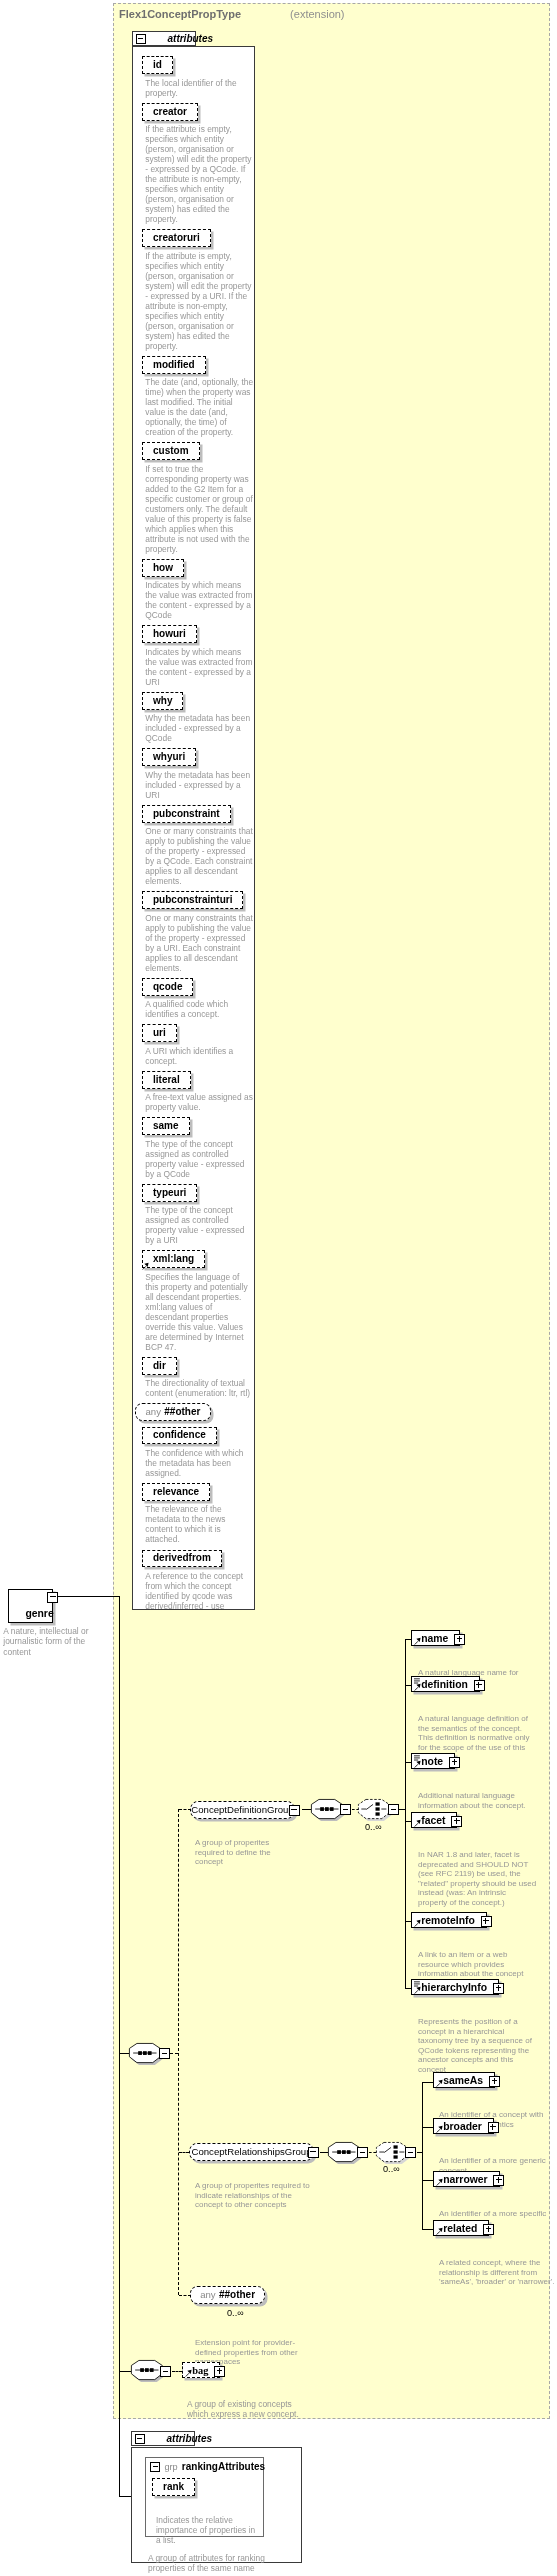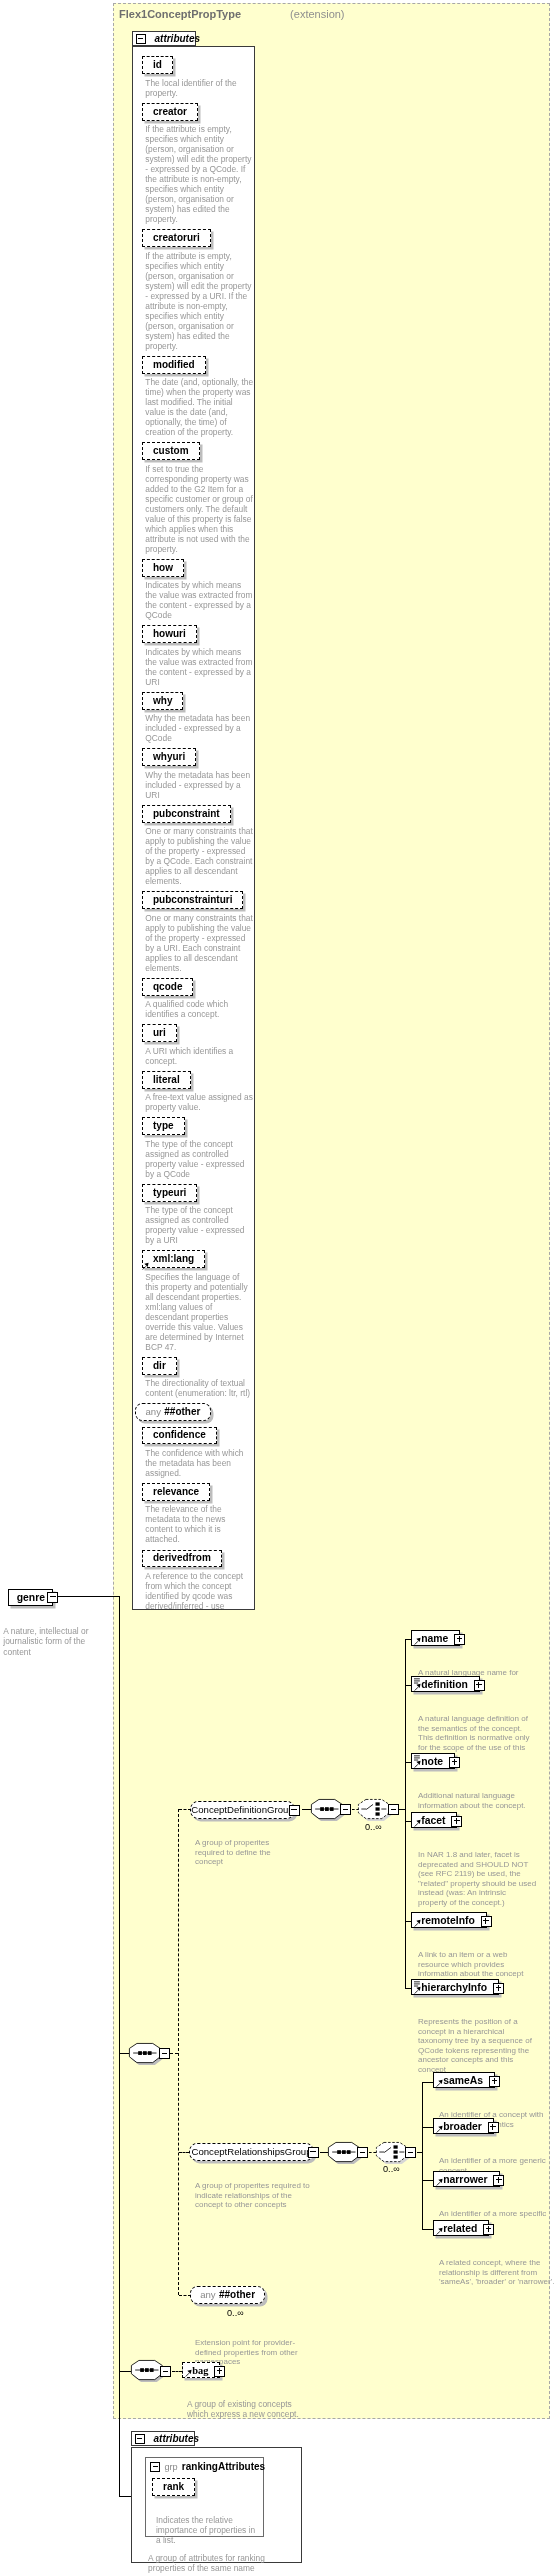--- a/index.html
+++ b/index.html
@@ -9,21 +9,21 @@
   }
   .container{position:absolute;left:113px;top:3.3px;width:437px;height:2416px;
     background:#ffffce;border:0.8px dashed #a8a8a8;box-sizing:border-box;}
   .dgm-title{position:absolute;left:119px;top:8.4px;font-size:11px;white-space:nowrap;}
   .dgm-title .t-name{font-weight:bold;color:#6f6f6f;}
   .dgm-title .t-suffix{color:#8f8f8f;margin-left:46px;}
 
   
   .frame{position:absolute;background:#fff;border:0.8px solid #3a3a3a;box-sizing:border-box;}
   .frame-tab{position:absolute;background:#fff;border:0.8px solid #3a3a3a;box-sizing:border-box;
-    display:flex;align-items:center;padding:0 5.8px 0 2.5px;font-style:italic;font-weight:bold;font-size:10px;gap:9px;}
+    display:flex;align-items:center;padding:0 5.8px 0 2.5px;font-style:italic;font-weight:bold;font-size:10px;gap:22px;}
 
   
   .hsq{display:inline-block;position:relative;width:10px;height:10px;background:#fff;
     border:0.8px solid #000;box-sizing:border-box;flex:none;}
   .hsq::before{content:"";position:absolute;left:1.7px;right:1.7px;top:50%;height:0.8px;margin-top:-0.8px;background:#000;}
 
   
   .handle{position:absolute;width:11px;height:11px;background:#fff;border:0.8px solid #000;box-sizing:border-box;}
   .handle::before{content:"";position:absolute;left:1.7px;right:1.7px;top:50%;height:0.8px;margin-top:-0.8px;background:#000;}
   .handle.plus::after{content:"";position:absolute;top:1.7px;bottom:1.7px;left:50%;width:0.8px;margin-left:-0.8px;background:#000;}
@@ -165,21 +165,21 @@
   </div>
   <div class="arow">
     <div class="abox"><span>uri</span></div>
     <div class="adesc">A URI which identifies a concept.</div>
   </div>
   <div class="arow">
     <div class="abox"><span>literal</span></div>
     <div class="adesc">A free-text value assigned as property value.</div>
   </div>
   <div class="arow">
-    <div class="abox"><span>type</span></div>
+    <div class="abox"><span>same</span></div>
     <div class="adesc">The type of the concept assigned as controlled property value - expressed by a QCode</div>
   </div>
   <div class="arow">
     <div class="abox"><span>typeuri</span></div>
     <div class="adesc">The type of the concept assigned as controlled property value - expressed by a URI</div>
   </div>
   <div class="arow">
     <div class="abox">
       <span class="refarrow" style="left:-2.5px;bottom:-3.3px"><svg width="8.4" height="8.4" viewBox="0 0 10 10">
             <line x1="2" y1="9" x2="6" y2="5" stroke="#000"></line>
@@ -205,21 +205,21 @@
   <div class="arow">
     <div class="abox"><span>relevance</span></div>
     <div class="adesc">The relevance of the metadata to the news content to which it is attached.</div>
   </div>
   <div class="arow">
     <div class="abox"><span>derivedfrom</span></div>
     <div class="adesc">A reference to the concept from which the concept identified by qcode was derived/inferred - use DEPRECATED in NewsML-G2 2.12 and higher, use the derivedFrom element</div>
   </div>
 </div>
 
-<div class="ebox" style="left:8.4px;top:1589px;width:45px;height:16.7px;text-align:center;padding:0;line-height:15px">
+<div class="ebox" style="left:8.4px;top:1589px;width:45px;height:16.7px;text-align:center;padding:16px;line-height:15px">
   <span>genre</span>
   <span class="handle" style="right:-5.8px;top:1.7px"></span>
 </div>
 <div class="ddesc" style="left:3.3px;top:1613px;width:89px;font-size:8.4px;line-height:10.4px">A nature, intellectual or journalistic form of the content</div>
 
 <svg class="cicon" width="35" height="23.4" viewBox="0 0 42 28" style="left:129px;top:2043px">
   <polygon points="12,3.5 31,3.5 40,9.5 40,19.5 31,26.5 12,26.5 3,19.5 3,9.5" fill="#bdbdbd"></polygon>
   <polygon points="9.5,0.5 28.5,0.5 37.5,6.5 37.5,16.5 28.5,23.5 9.5,23.5 0.5,16.5 0.5,6.5" fill="#fff" stroke="#000"></polygon>
   <line x1="5" y1="12" x2="33" y2="12" stroke="#000"></line>
   <rect x="11" y="9.8" width="4.5" height="4.5" fill="#000"></rect>

